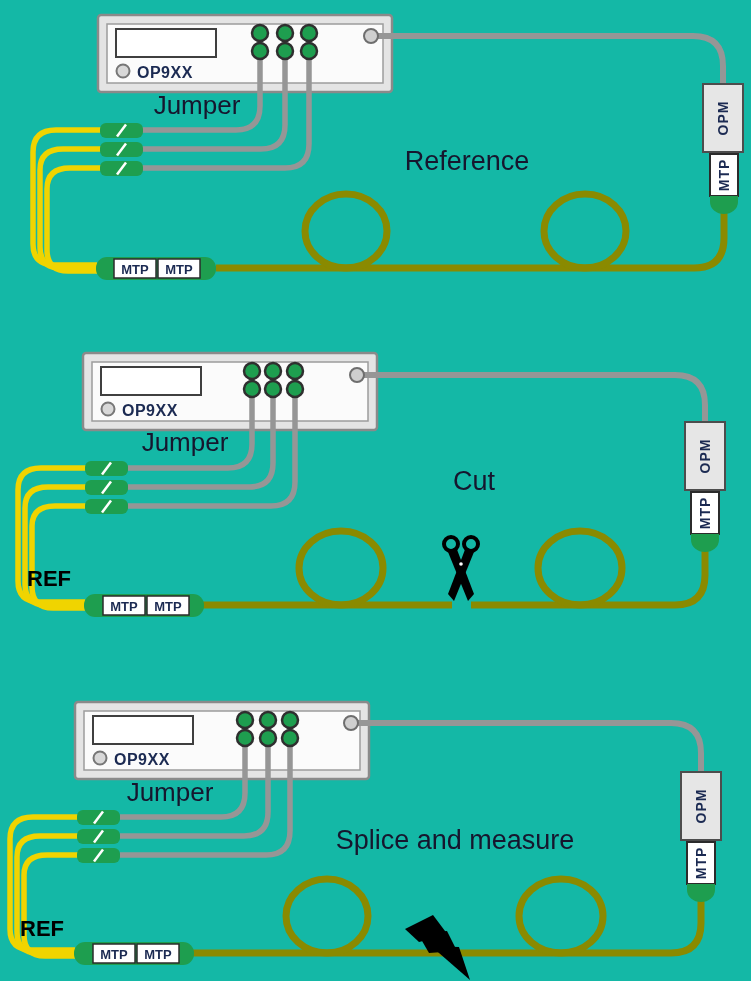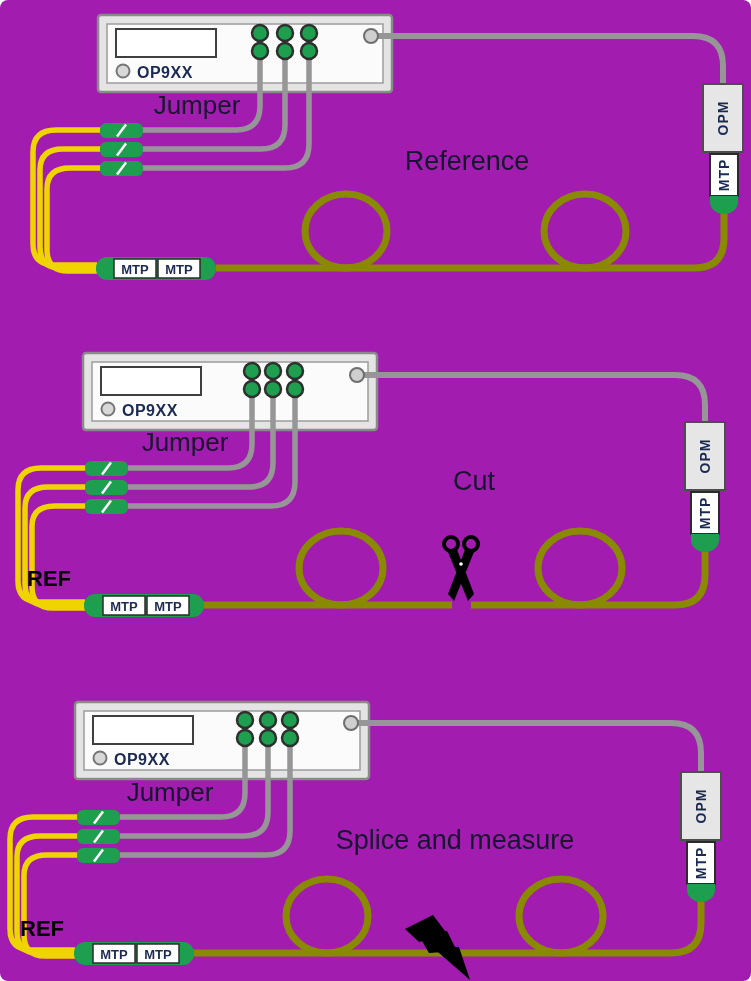--- a/index.html
+++ b/index.html
@@ -1,16 +1,16 @@
 <!DOCTYPE html>
 <html><head>
 <meta charset="utf-8">
 <style>
   html,body{margin:0;padding:0;background:#ffffff;}
-  .canvas{position:relative;width:751px;height:981px;background:#a21caf;overflow:hidden;border-radius:8px;}
+  .canvas{position:relative;width:751px;height:981px;background:#14b8a6;overflow:hidden;}
   svg{display:block;}
   svg text{font-family:"Liberation Sans", sans-serif;}
   .stage{font-size:27px;fill:#16162e;}
   .jumperL{font-size:26px;fill:#16162e;}
   .refL{font-size:22px;font-weight:bold;fill:#000000;}
   .devT{font-size:16px;font-weight:bold;fill:#1b2a52;letter-spacing:.5px;}
   .mtpT{font-size:13px;font-weight:bold;fill:#1b2a52;}
   .rotT{font-size:14px;font-weight:bold;fill:#1b2a52;letter-spacing:1px;}
   .devOuter{fill:#e4e4e4;stroke:#8a8a8a;stroke-width:2.5;}
   .devInner{fill:#fbfbfb;stroke:#9c9c9c;stroke-width:1.5;}

